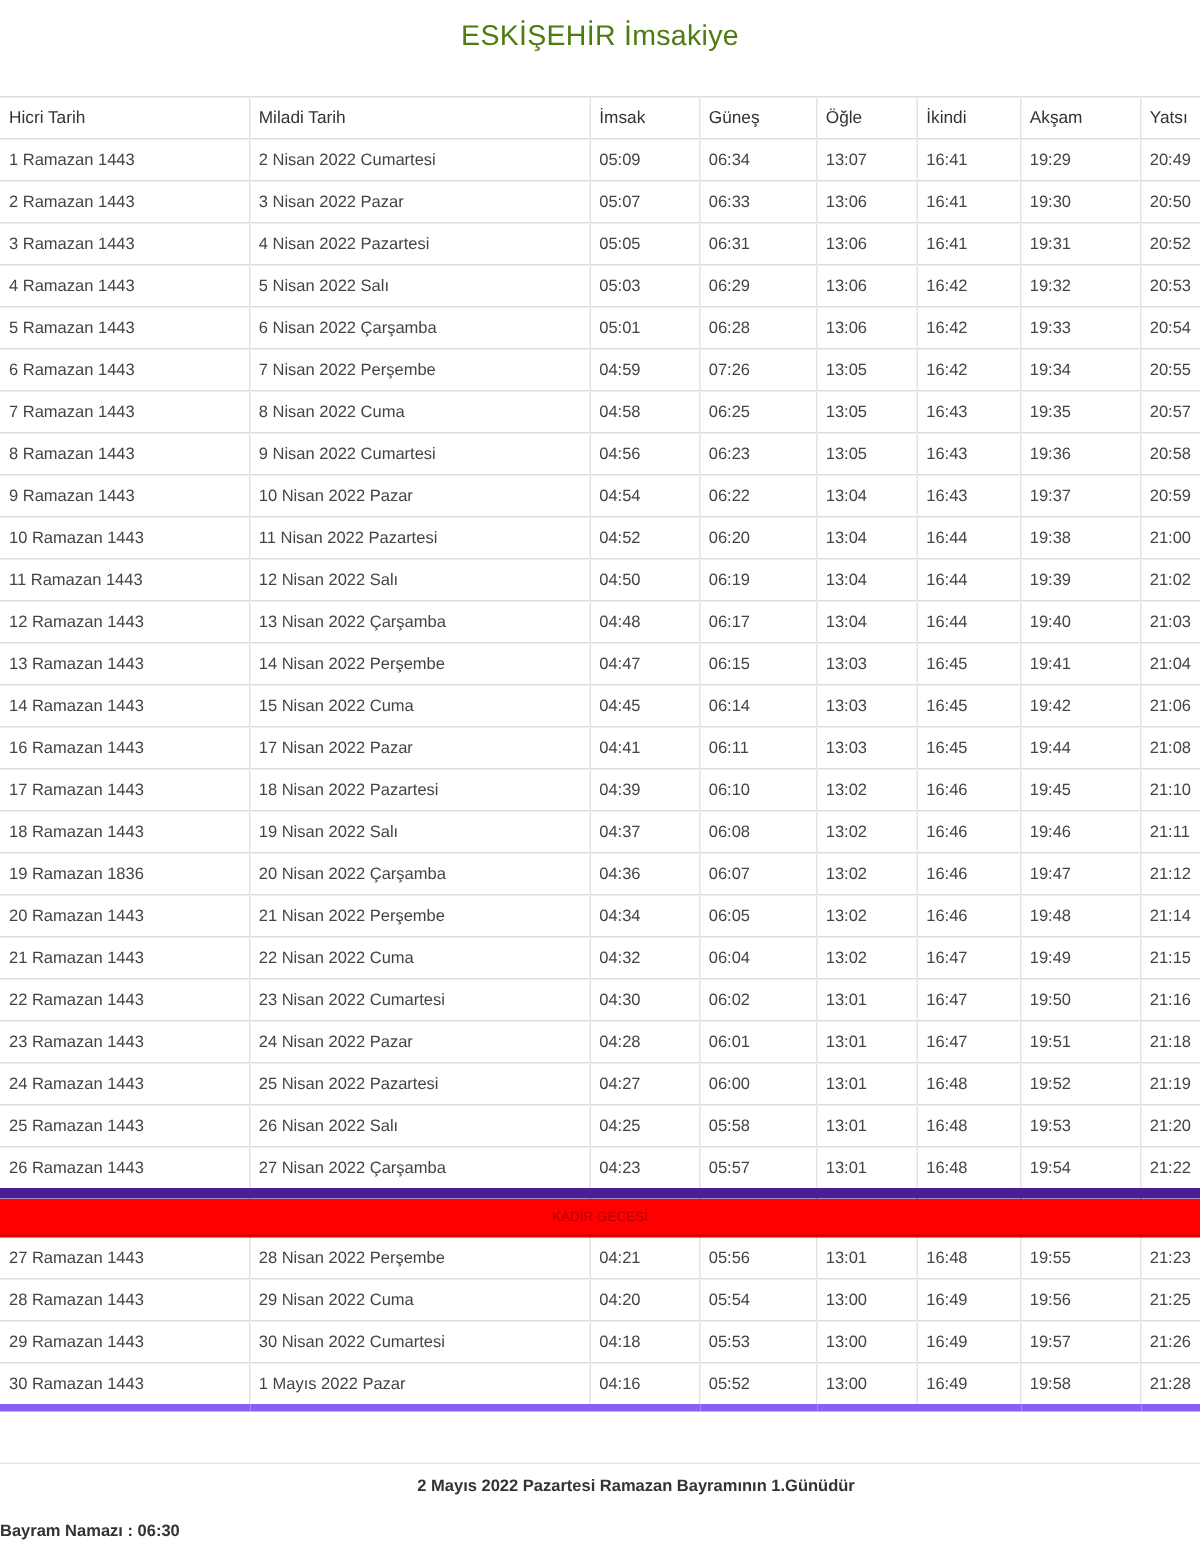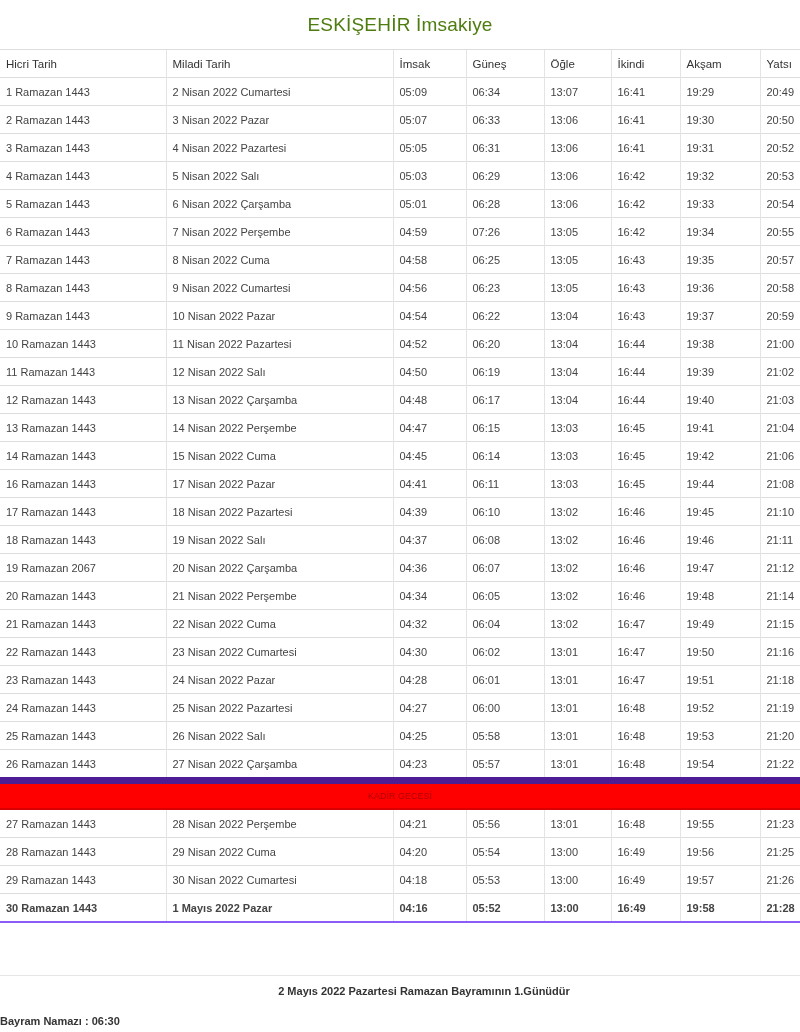--- a/index.html
+++ b/index.html
@@ -1,24 +1,24 @@
 <!DOCTYPE html>
 <html><head>
 <meta charset="utf-8">
 <style>
   html, body { margin: 0; padding: 0; background: #ffffff; }
   body { width: 800px; height: 1032px; overflow: hidden; font-family: "Liberation Sans", sans-serif; color: #333333; position: relative; }
   .title { position: absolute; top: 14px; left: 0; width: 800px; text-align: center; font-size: 19px; color: #4d7c0f; letter-spacing: 0.2px; }
-  table { position: absolute; top: 49px; left: 0; width: 800px; border-collapse: collapse; table-layout: fixed; font-size: 11px; }
+  table { position: absolute; top: 64px; left: 0; width: 800px; border-collapse: collapse; table-layout: fixed; font-size: 11px; }
   th, td { border-top: 1px solid #dddddd; border-left: 1px solid #e4e4e4; padding: 0 6px; height: 27px; text-align: left; white-space: nowrap; overflow: hidden; }
   th { font-weight: normal; color: #333; font-size: 11.5px; }
   tr > *:first-child { border-left: none; }
   td { color: #444; }
   tr.kadir td { background: #ff0000; color: #b10000; text-align: center; font-size: 9px; height: 24px; border-top: 7px solid #4c1d95; border-bottom: 2px solid #d80000; border-left: none; }
-  tbody tr:last-child td { border-bottom: 2px solid #8b5cf6; font-weight: bold; }
+  tbody tr:last-child td { border-bottom: 5px solid #8b5cf6; }
   .footer-line { position: absolute; top: 975px; left: 0; width: 800px; border-top: 1px solid #e6e6e6; }
   .note1 { position: absolute; top: 985px; left: 0; width: 800px; text-align: center; font-size: 11px; font-weight: bold; color: #333; margin-left: 24px; }
   .note2 { position: absolute; top: 1015px; left: 0; width: 800px; text-align: left; font-size: 11px; font-weight: bold; color: #333; }
 </style>
 </head>
 <body>
 
 <div class="title">ESKİŞEHİR İmsakiye</div>
 
 <table>
@@ -209,21 +209,21 @@
         <td>18 Ramazan 1443</td>
         <td>19 Nisan 2022 Salı</td>
         <td>04:37</td>
         <td>06:08</td>
         <td>13:02</td>
         <td>16:46</td>
         <td>19:46</td>
         <td>21:11</td>
       </tr>
       <tr>
-        <td>19 Ramazan 2067</td>
+        <td>19 Ramazan 1836</td>
         <td>20 Nisan 2022 Çarşamba</td>
         <td>04:36</td>
         <td>06:07</td>
         <td>13:02</td>
         <td>16:46</td>
         <td>19:47</td>
         <td>21:12</td>
       </tr>
       <tr>
         <td>20 Ramazan 1443</td>

